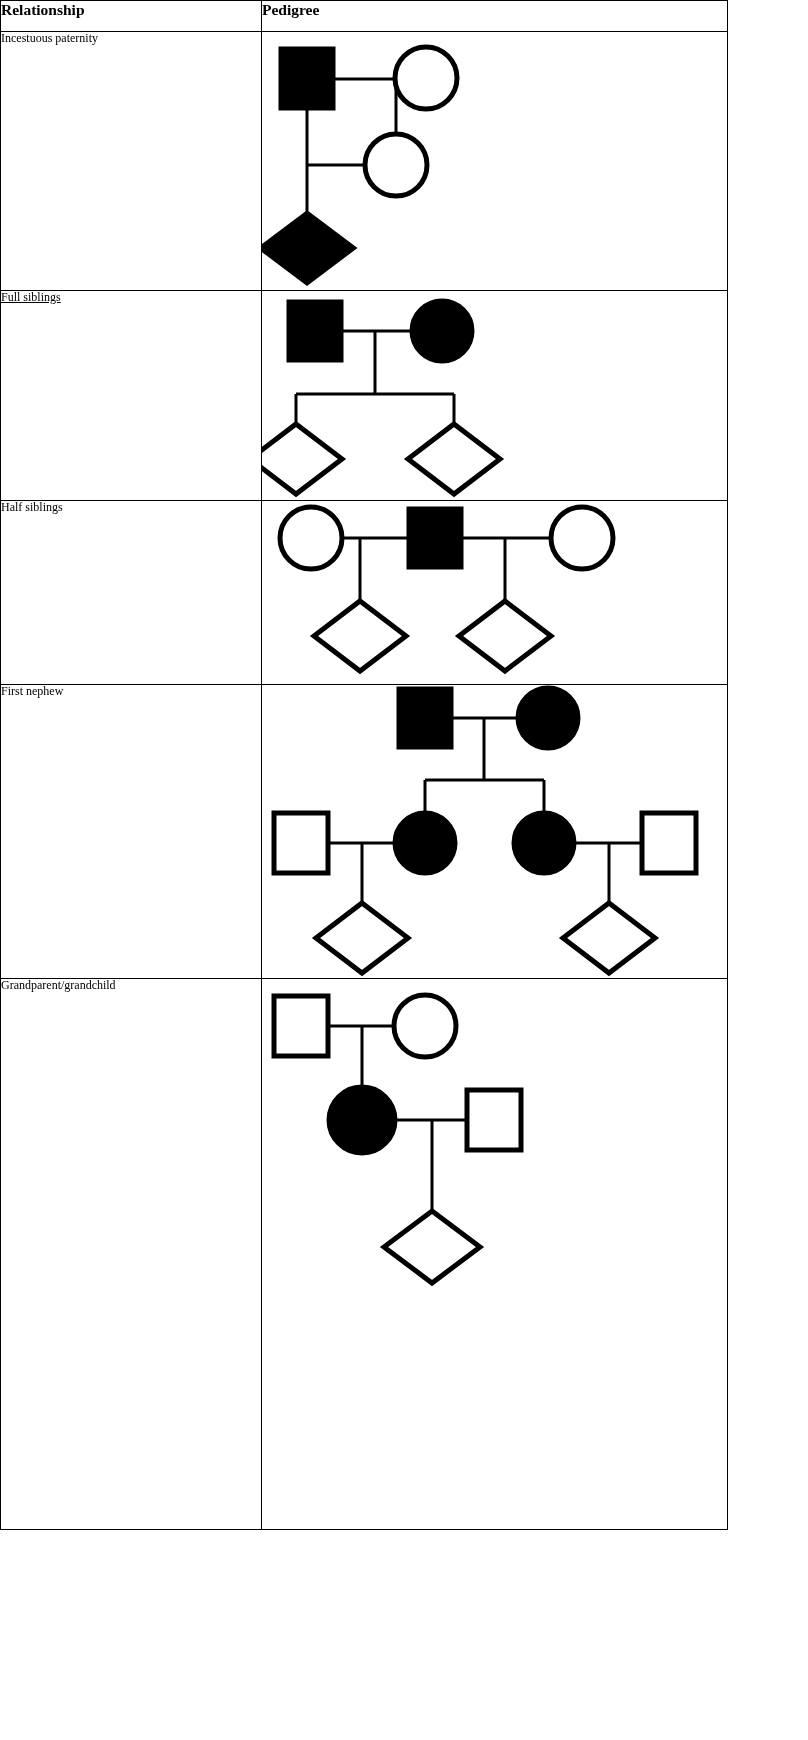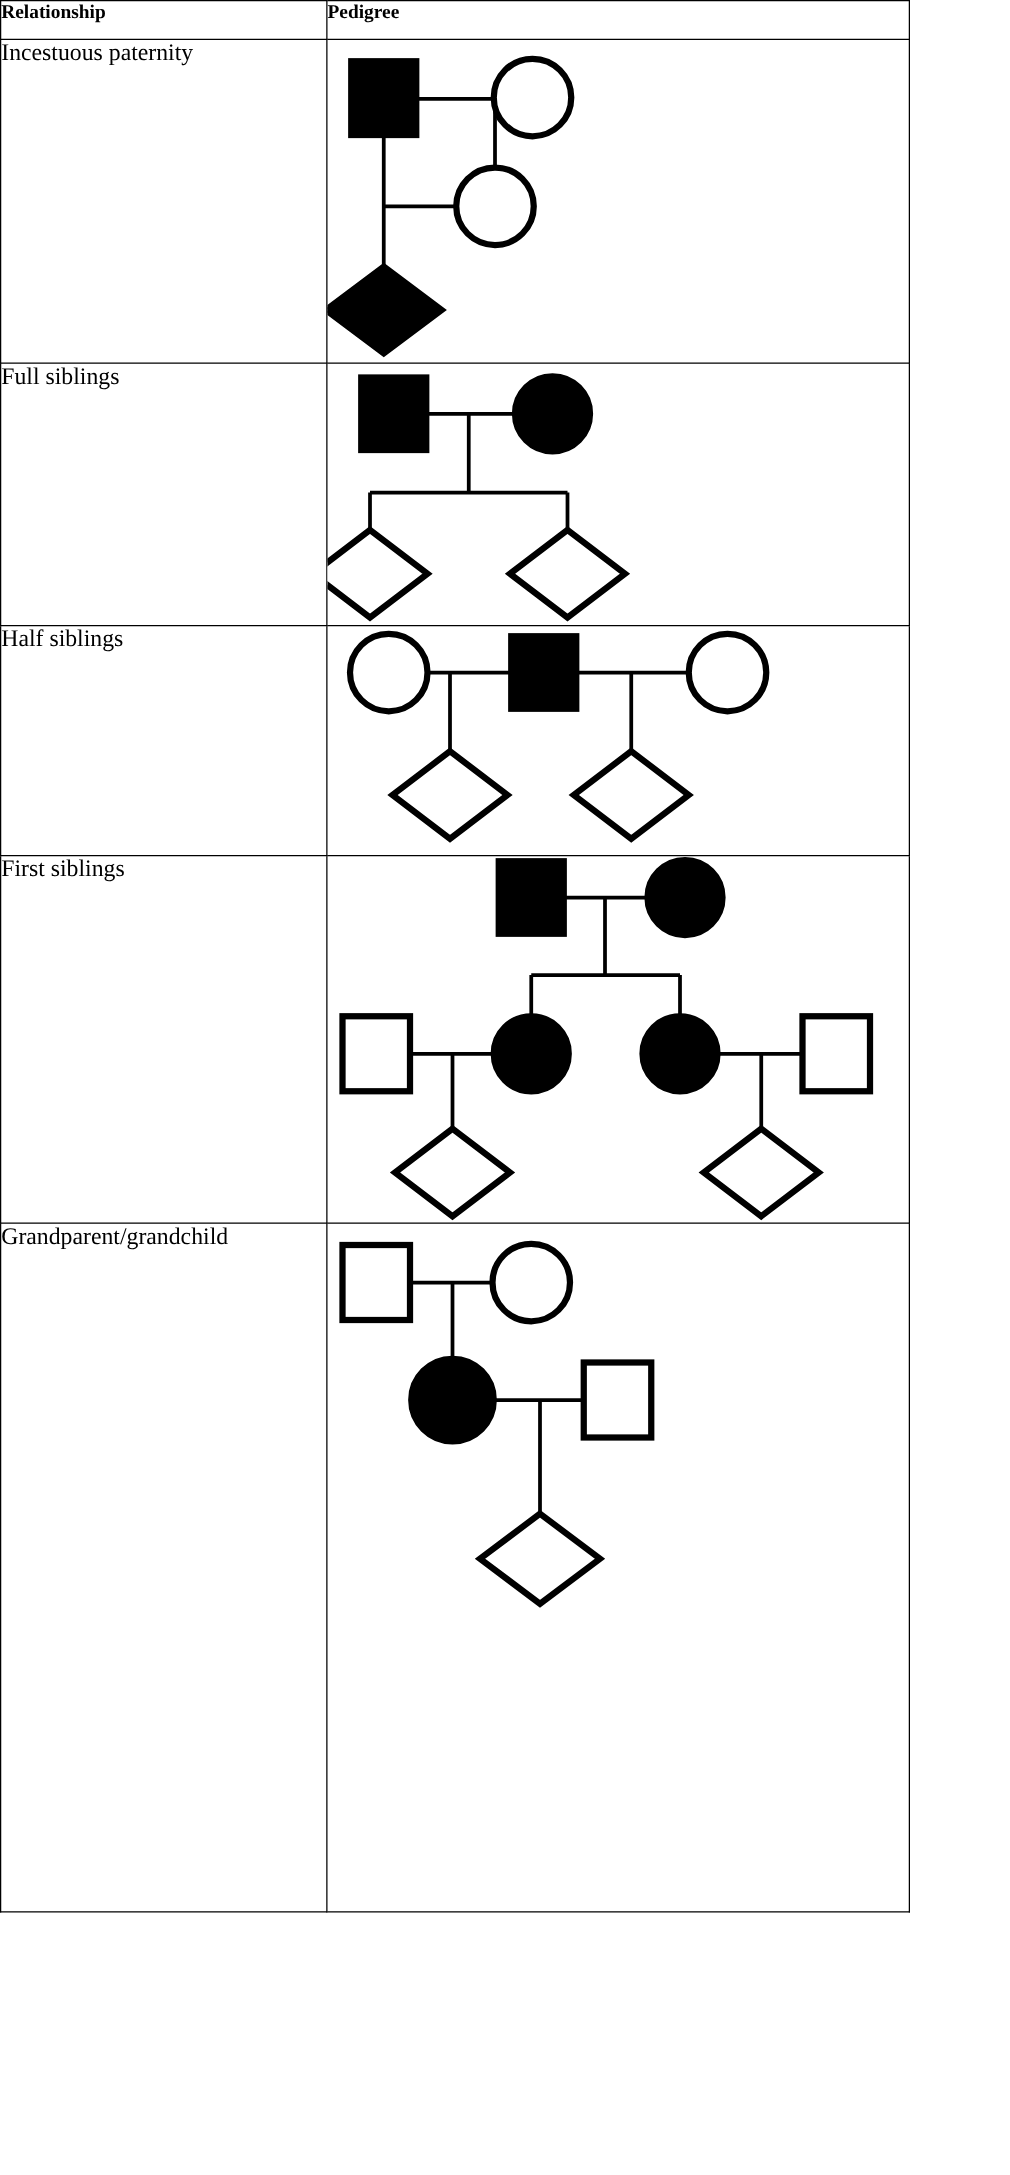--- a/index.html
+++ b/index.html
@@ -37,34 +37,34 @@
 
   th.header-cell {
     height: 30px;
     font-weight: bold;
     font-size: 15.5px;
     padding: 3px 0 0 5px;
     vertical-align: top;
     line-height: 1.1;
   }
   td.label-cell {
-    font-size: 19px;
+    font-size: 12px;
     font-weight: normal;
     padding: 4px 0 0 5px;
     line-height: 1.15;
   }
   td.diagram-cell {
     padding: 0;
     position: relative;
   }
   td.diagram-cell svg {
     display: block;
   }
   .r1 { height: 259px; }
-  .r2 { height: 210px; }
+  .r2 { height: 210px; text-decoration: underline; }
   .r3 { height: 144px; }
   .r4 { height: 299px; }
   .r5 { height: 294px; }
   .r6 { height: 551px; }
 </style>
 </head>
 <body>
 
 <div class="page">
   <table class="pedigree-table">
@@ -146,21 +146,21 @@
             <circle cx="320" cy="37" r="31" fill="#fff" stroke="#000" stroke-width="5"></circle>
 
             <polygon points="98,100 144,135 98,170 52,135" fill="#fff" stroke="#000" stroke-width="5"></polygon>
             <polygon points="243,100 289,135 243,170 197,135" fill="#fff" stroke="#000" stroke-width="5"></polygon>
           </svg>
         </td>
       </tr>
 
 
       <tr class="r5">
-        <td class="label-cell">First siblings</td>
+        <td class="label-cell">First nephew</td>
         <td class="diagram-cell">
           <svg width="464" height="292" viewBox="0 0 464 292" xmlns="http://www.w3.org/2000/svg">
 
             <line x1="190" y1="33" x2="255" y2="33" stroke="#000" stroke-width="3"></line>
             <line x1="222" y1="33" x2="222" y2="95" stroke="#000" stroke-width="3"></line>
 
             <line x1="163" y1="95" x2="282" y2="95" stroke="#000" stroke-width="3"></line>
             <line x1="163" y1="95" x2="163" y2="128" stroke="#000" stroke-width="3"></line>
             <line x1="282" y1="95" x2="282" y2="128" stroke="#000" stroke-width="3"></line>
 

